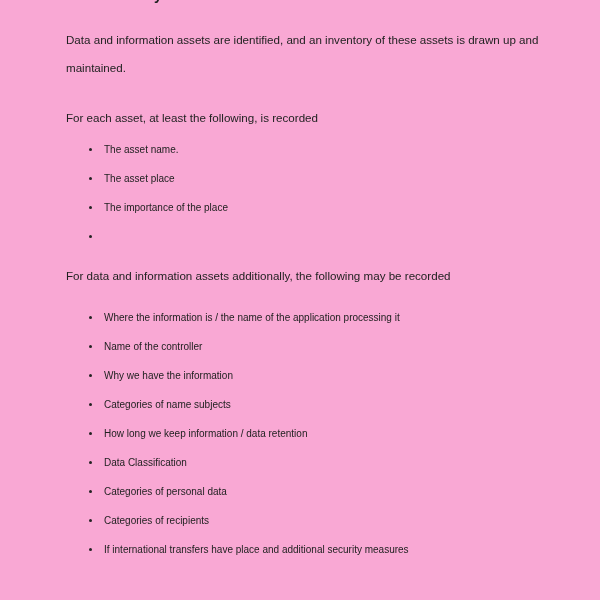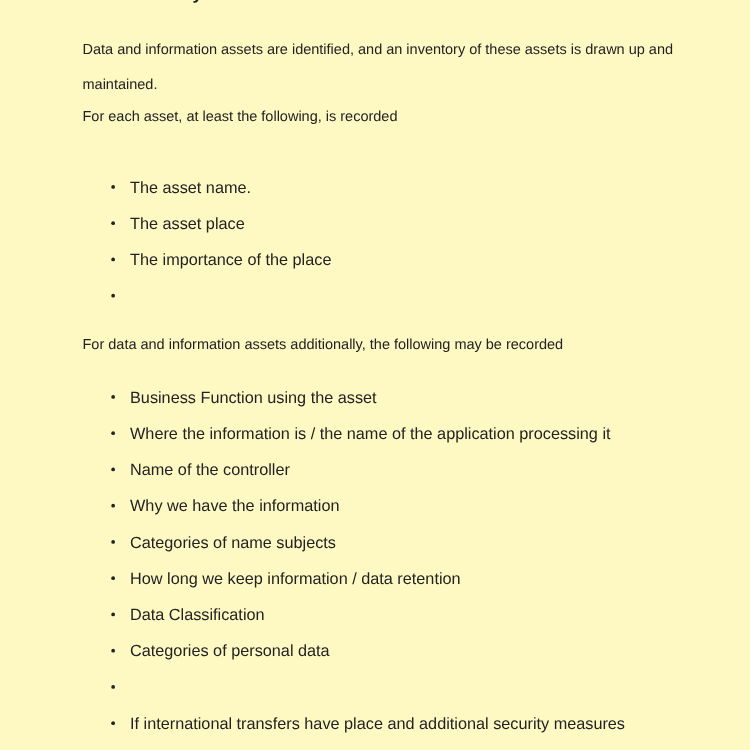--- a/index.html
+++ b/index.html
@@ -15,21 +15,21 @@
     font-family: "Liberation Sans", sans-serif;
     color: #222222;
     -webkit-font-smoothing: antialiased;
   }
 
   
   .page {
     position: relative;
     width: 600px;
     height: 600px;
-    background: #fef9c3;
+    background: #f9a8d4;
     overflow: hidden;
   }
 
   
   .heading-clip {
     position: absolute;
     left: 0;
     top: 0;
     width: 600px;
     height: 6px;
@@ -75,37 +75,37 @@
     margin: 0;
     padding: 0;
     list-style: none;
   }
   ul.bullets li {
     position: relative;
     margin: 0;
     padding: 0 0 0 104px;
     height: 29px;
     line-height: 29px;
-    font-size: 13px;
+    font-size: 10px;
     color: #222222;
     white-space: nowrap;
   }
   ul.bullets li .dot {
     position: absolute;
     left: 89px;
     top: 13px;
     width: 3.4px;
     height: 3.4px;
     border-radius: 50%;
     background: #222222;
   }
 
   
   .p1 { top: 26px; }
-  .p2 { top: 80px; }
+  .p2 { top: 104px; }
   .list1 { top: 135px; }
   .p3 { top: 262px; }
   .list2 { top: 303px; }
 </style>
 </head>
 <body>
 
 <div class="page">
 
   <div class="heading-clip">
@@ -136,24 +136,20 @@
       <li>
         <span class="dot"></span>
       </li>
     </ul>
 
     <p class="para p3">For data and information assets additionally, the following may be recorded</p>
 
     <ul class="bullets list2">
       <li>
         <span class="dot"></span>
-        <span>Business Function using the asset</span>
-      </li>
-      <li>
-        <span class="dot"></span>
         <span>Where the information is / the name of the application processing it</span>
       </li>
       <li>
         <span class="dot"></span>
         <span>Name of the controller</span>
       </li>
       <li>
         <span class="dot"></span>
         <span>Why we have the information</span>
       </li>
@@ -168,20 +164,21 @@
       <li>
         <span class="dot"></span>
         <span>Data Classification</span>
       </li>
       <li>
         <span class="dot"></span>
         <span>Categories of personal data</span>
       </li>
       <li>
         <span class="dot"></span>
+        <span>Categories of recipients</span>
       </li>
       <li>
         <span class="dot"></span>
         <span>If international transfers have place and additional security measures</span>
       </li>
     </ul>
 
   </div>
 </div>
 

